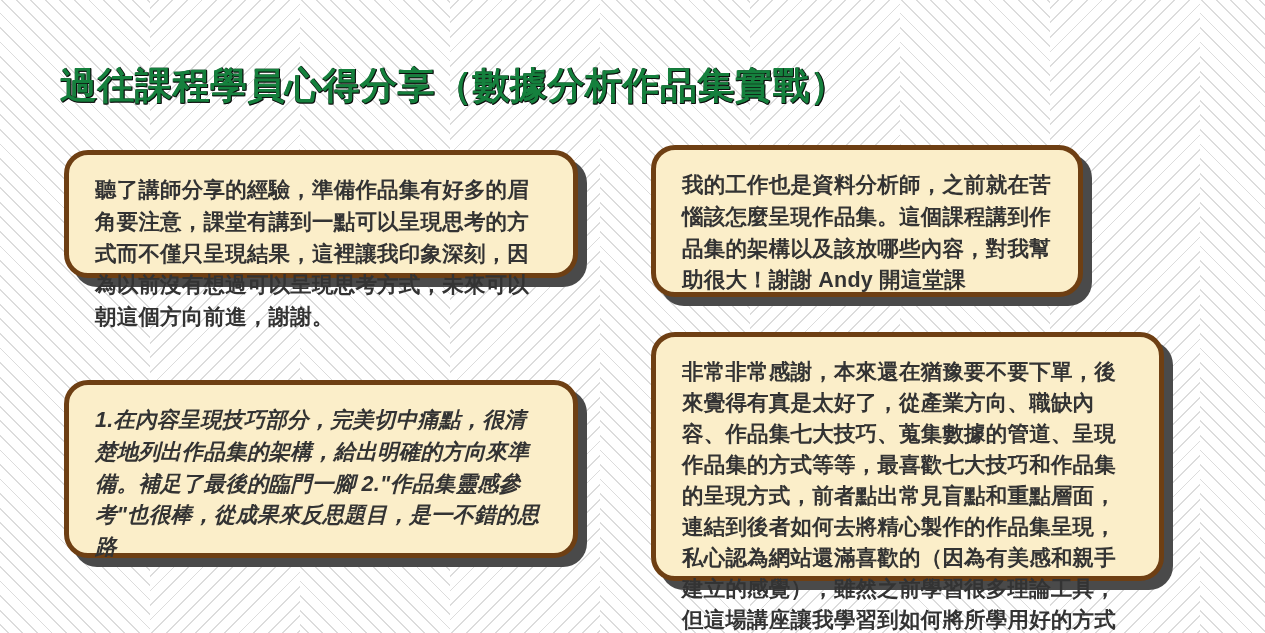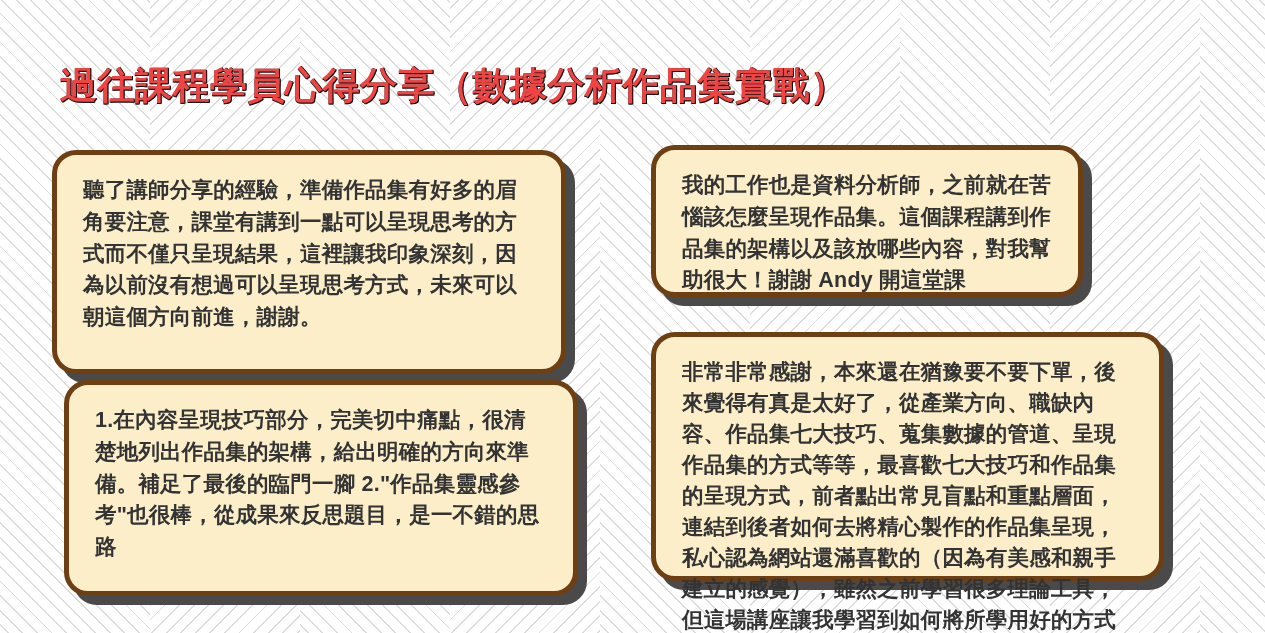--- a/index.html
+++ b/index.html
@@ -44,21 +44,21 @@
   }
 
   
   .title {
     position: absolute;
     left: 60px;
     top: 38px;
     font-size: 37px;
     line-height: 1.25;
     font-weight: bold;
-    color: #ef4444;
+    color: #15803d;
     letter-spacing: 0.5px;
     white-space: nowrap;
     text-shadow: 1px 0 0 #0d0d0d, 0 1px 0 #0d0d0d, 1px 1px 0 #0d0d0d;
   }
 
   
   .card {
     position: absolute;
     box-sizing: border-box;
     background: #fbeec9;
@@ -74,23 +74,23 @@
     font-size: 21.5px;
     line-height: 1.48;
     font-weight: bold;
     color: #333333;
     letter-spacing: 0.2px;
     word-break: break-word;
     white-space: pre-wrap;
   }
 
   
-  #card-1 { left: 52px;  top: 150px; width: 514px; height: 224px; }
+  #card-1 { left: 64px;  top: 150px; width: 514px; height: 128px; }
   #card-2 { left: 651px; top: 145px; width: 432px; height: 152px; }
-  #card-3 { left: 64px;  top: 380px; width: 514px; height: 216px; }
+  #card-3 { left: 64px;  top: 380px; width: 514px; height: 178px; font-style: italic; }
   #card-4 { left: 651px; top: 332px; width: 513px; height: 249px; }
 
   #card-4 .card-text { line-height: 1.44; }
 </style>
 </head>
 <body>
 
 <div class="slide">
 
   <div class="bg-hatch">

